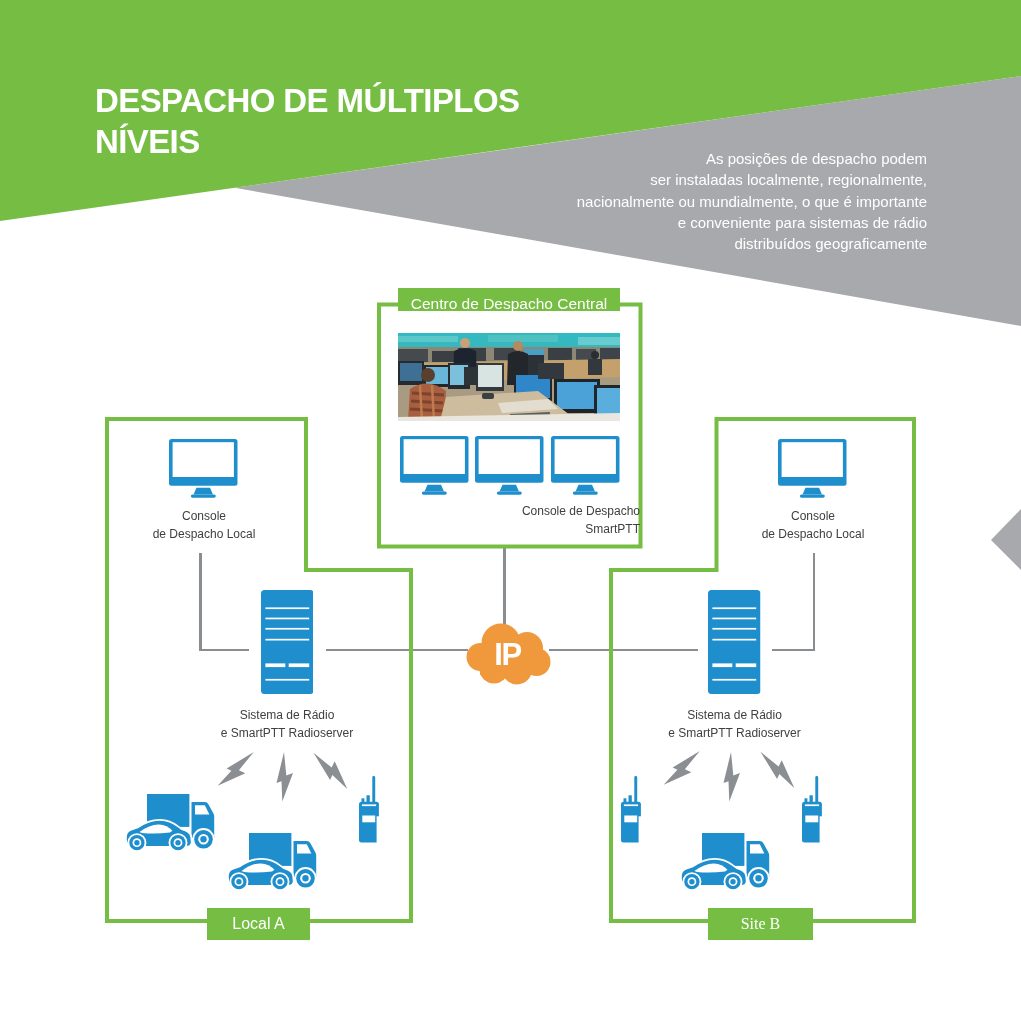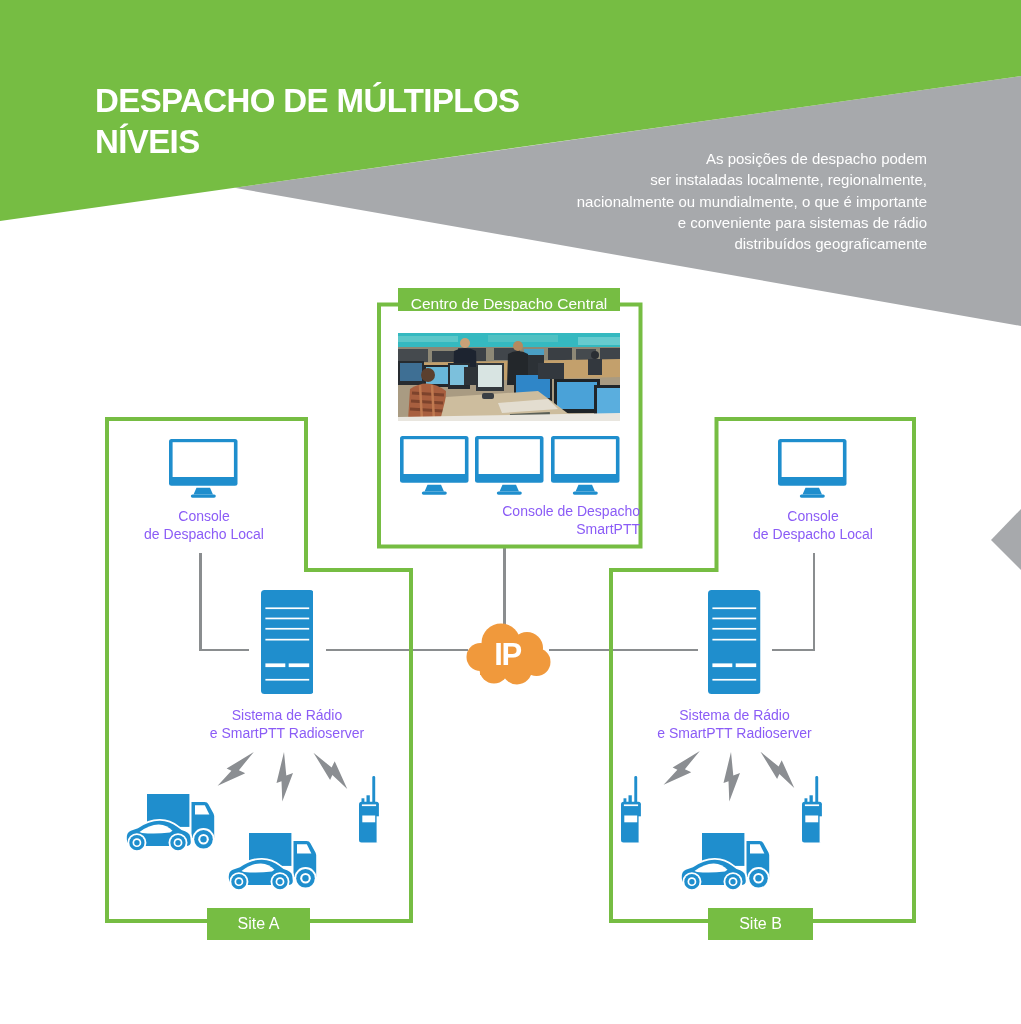--- a/index.html
+++ b/index.html
@@ -1,19 +1,19 @@
 <!DOCTYPE html>
 <html><head>
 <meta charset="utf-8">
 <style>
   html,body{margin:0;padding:0;}
   body{width:1021px;height:1024px;position:relative;overflow:hidden;background:#fff;
        font-family:"Liberation Sans", sans-serif;}
   .abs{position:absolute;}
-  .gtxt{position:absolute;color:#8b5cf6;font-size:14px;line-height:18.5px;text-align:center;}
+  .gtxt{position:absolute;color:#404040;font-size:12px;line-height:18.5px;text-align:center;}
   .wlabel{position:absolute;color:#fff;font-size:16px;text-align:center;background:#76BD43;}
   .line{position:absolute;background:#8A8D8F;}
 </style>
 </head>
 <body>
 
 <svg width="0" height="0" style="position:absolute;">
 <defs>
   <symbol id="monitor" viewBox="0 0 69 59">
     <rect x="0" y="0" width="68.5" height="46.8" rx="2.5" fill="#1F8ECD"></rect>
@@ -192,21 +192,21 @@
   </svg>
 <svg class="abs" style="left:124.8px;top:793.7px;" width="90" height="57">
     <use href="#fleet"></use>
   </svg>
 <svg class="abs" style="left:227.4px;top:832.7px;" width="90" height="57">
     <use href="#fleet"></use>
   </svg>
 <svg class="abs" style="left:358.7px;top:776.3px;" width="20" height="67">
     <use href="#radio"></use>
   </svg>
-<div class="wlabel" style="left:207px;top:908px;width:103px;height:32.3px;line-height:32.3px;">Site A</div>
+<div class="wlabel" style="left:207px;top:908px;width:103px;height:32.3px;line-height:32.3px;">Local A</div>
 
 <svg class="abs" style="left:778.3px;top:439.4px;" width="69" height="59">
     <use href="#monitor"></use>
   </svg>
 <div class="gtxt" style="left:713px;top:506.5px;width:200px;">Console<br>de Despacho Local</div>
 <svg class="abs" style="left:708px;top:590px;" width="52.5" height="104">
     <use href="#server"></use>
   </svg>
 <div class="gtxt" style="left:634.5px;top:705.5px;width:200px;">Sistema de Rádio<br>e SmartPTT Radioserver</div>
 <svg class="abs" style="left:723px;top:752px;" width="17" height="50">
@@ -220,21 +220,21 @@
   </svg>
 <svg class="abs" style="left:680.3px;top:833px;" width="90" height="57">
     <use href="#fleet"></use>
   </svg>
 <svg class="abs" style="left:620.6px;top:776.3px;" width="20" height="67">
     <use href="#radio"></use>
   </svg>
 <svg class="abs" style="left:801.8px;top:776.3px;" width="20" height="67">
     <use href="#radio"></use>
   </svg>
-<div class="wlabel" style="left:708px;top:908px;width:105px;height:32.3px;line-height:32.3px;">Site B</div>
+<div class="wlabel" style="left:708px;top:908px;width:105px;height:32.3px;line-height:32.3px;font-family:Liberation Serif, serif;">Site B</div>
 
 <svg class="abs" style="left:466px;top:621px;" width="85" height="64" viewBox="0 0 85 64">
   <g fill="#F0993C">
     <circle cx="35" cy="22" r="19.5"></circle>
     <circle cx="61" cy="27" r="16"></circle>
     <circle cx="14.5" cy="36" r="14"></circle>
     <circle cx="70.5" cy="41" r="14"></circle>
     <circle cx="28" cy="48" r="14.5"></circle>
     <circle cx="51" cy="48.5" r="15"></circle>
     <rect x="14" y="26" width="57" height="28"></rect>

